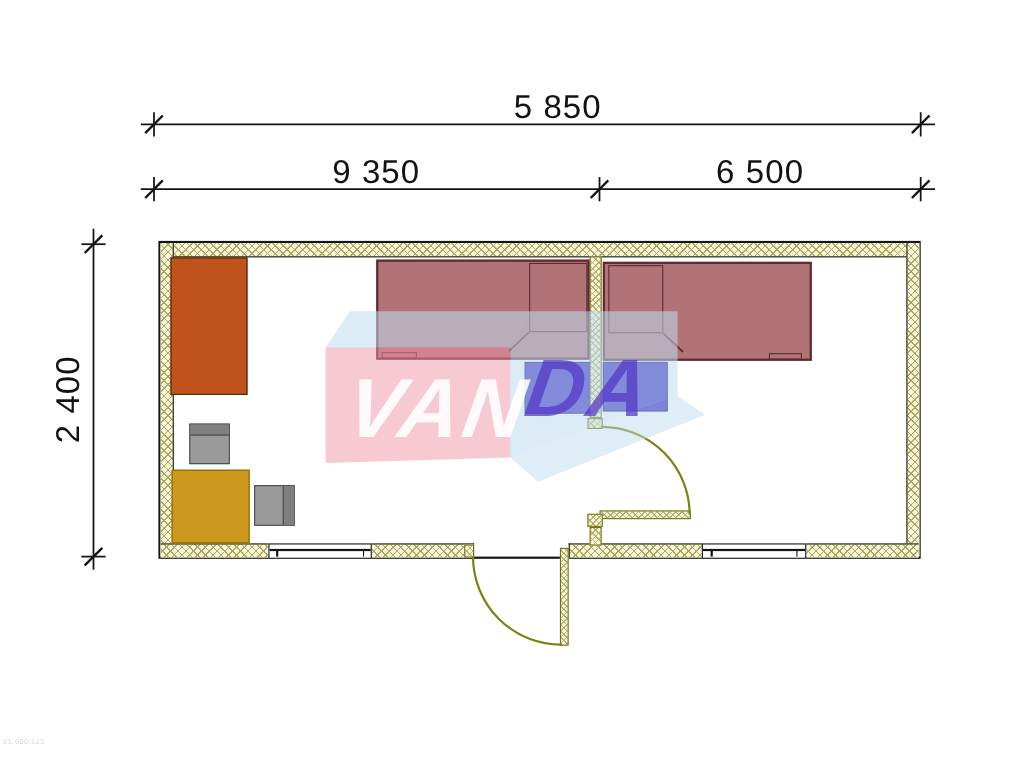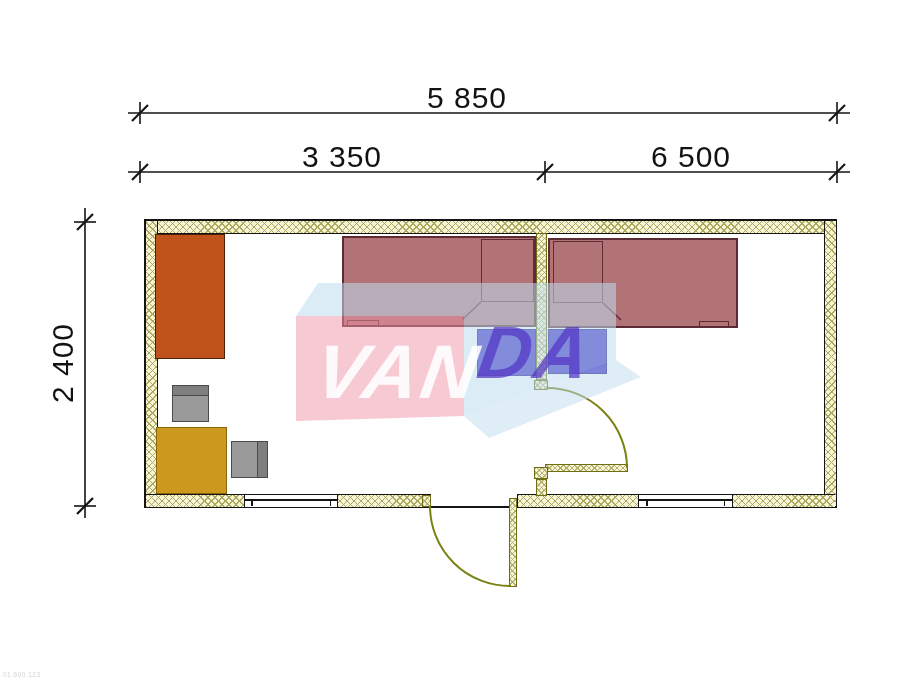--- a/index.html
+++ b/index.html
@@ -122,20 +122,20 @@
 
   <svg class="abs" style="left:0;top:0;" width="924" height="700" viewBox="0 0 924 700">
     <polygon points="296,316 318,283 486,283 464,316" fill="#bfdcf0" fill-opacity="0.55"></polygon>
     <polygon points="464,316 486,283 616,283 616,360 464,416" fill="#bfdcf0" fill-opacity="0.55"></polygon>
     <polygon points="464,416 616,360 641,377 489,438" fill="#bfdcf0" fill-opacity="0.5"></polygon>
     <polygon points="296,316 464,316 464,416 296,421" fill="#ef94a8" fill-opacity="0.5"></polygon>
   </svg>
   <div class="wm-letter" style="left:316px;top:334px;font-size:76px;color:rgba(255,255,255,0.88);">VAN</div>
   <div class="wm-letter" style="left:479px;top:316px;font-size:74px;color:rgba(83,52,197,0.72);">DA</div>
 
-  <div class="dim-label" style="left:467px;top:81px;">5 850</div>
-  <div class="dim-label" style="left:342px;top:140px;">3 350</div>
+  <div class="dim-label" style="left:507px;top:81px;">5 850</div>
+  <div class="dim-label" style="left:342px;top:140px;">9 350</div>
   <div class="dim-label" style="left:691px;top:140px;">6 500</div>
   <div class="dim-label" style="left:63px;top:363px;transform:translate(-50%,-50%) rotate(-90deg);">2 400</div>
 
   <div class="abs" style="left:3px;top:671px;font-size:6.5px;color:#d4d4d4;letter-spacing:0.5px;">01.600.123</div>
 
 </div>
 
 </body></html>

